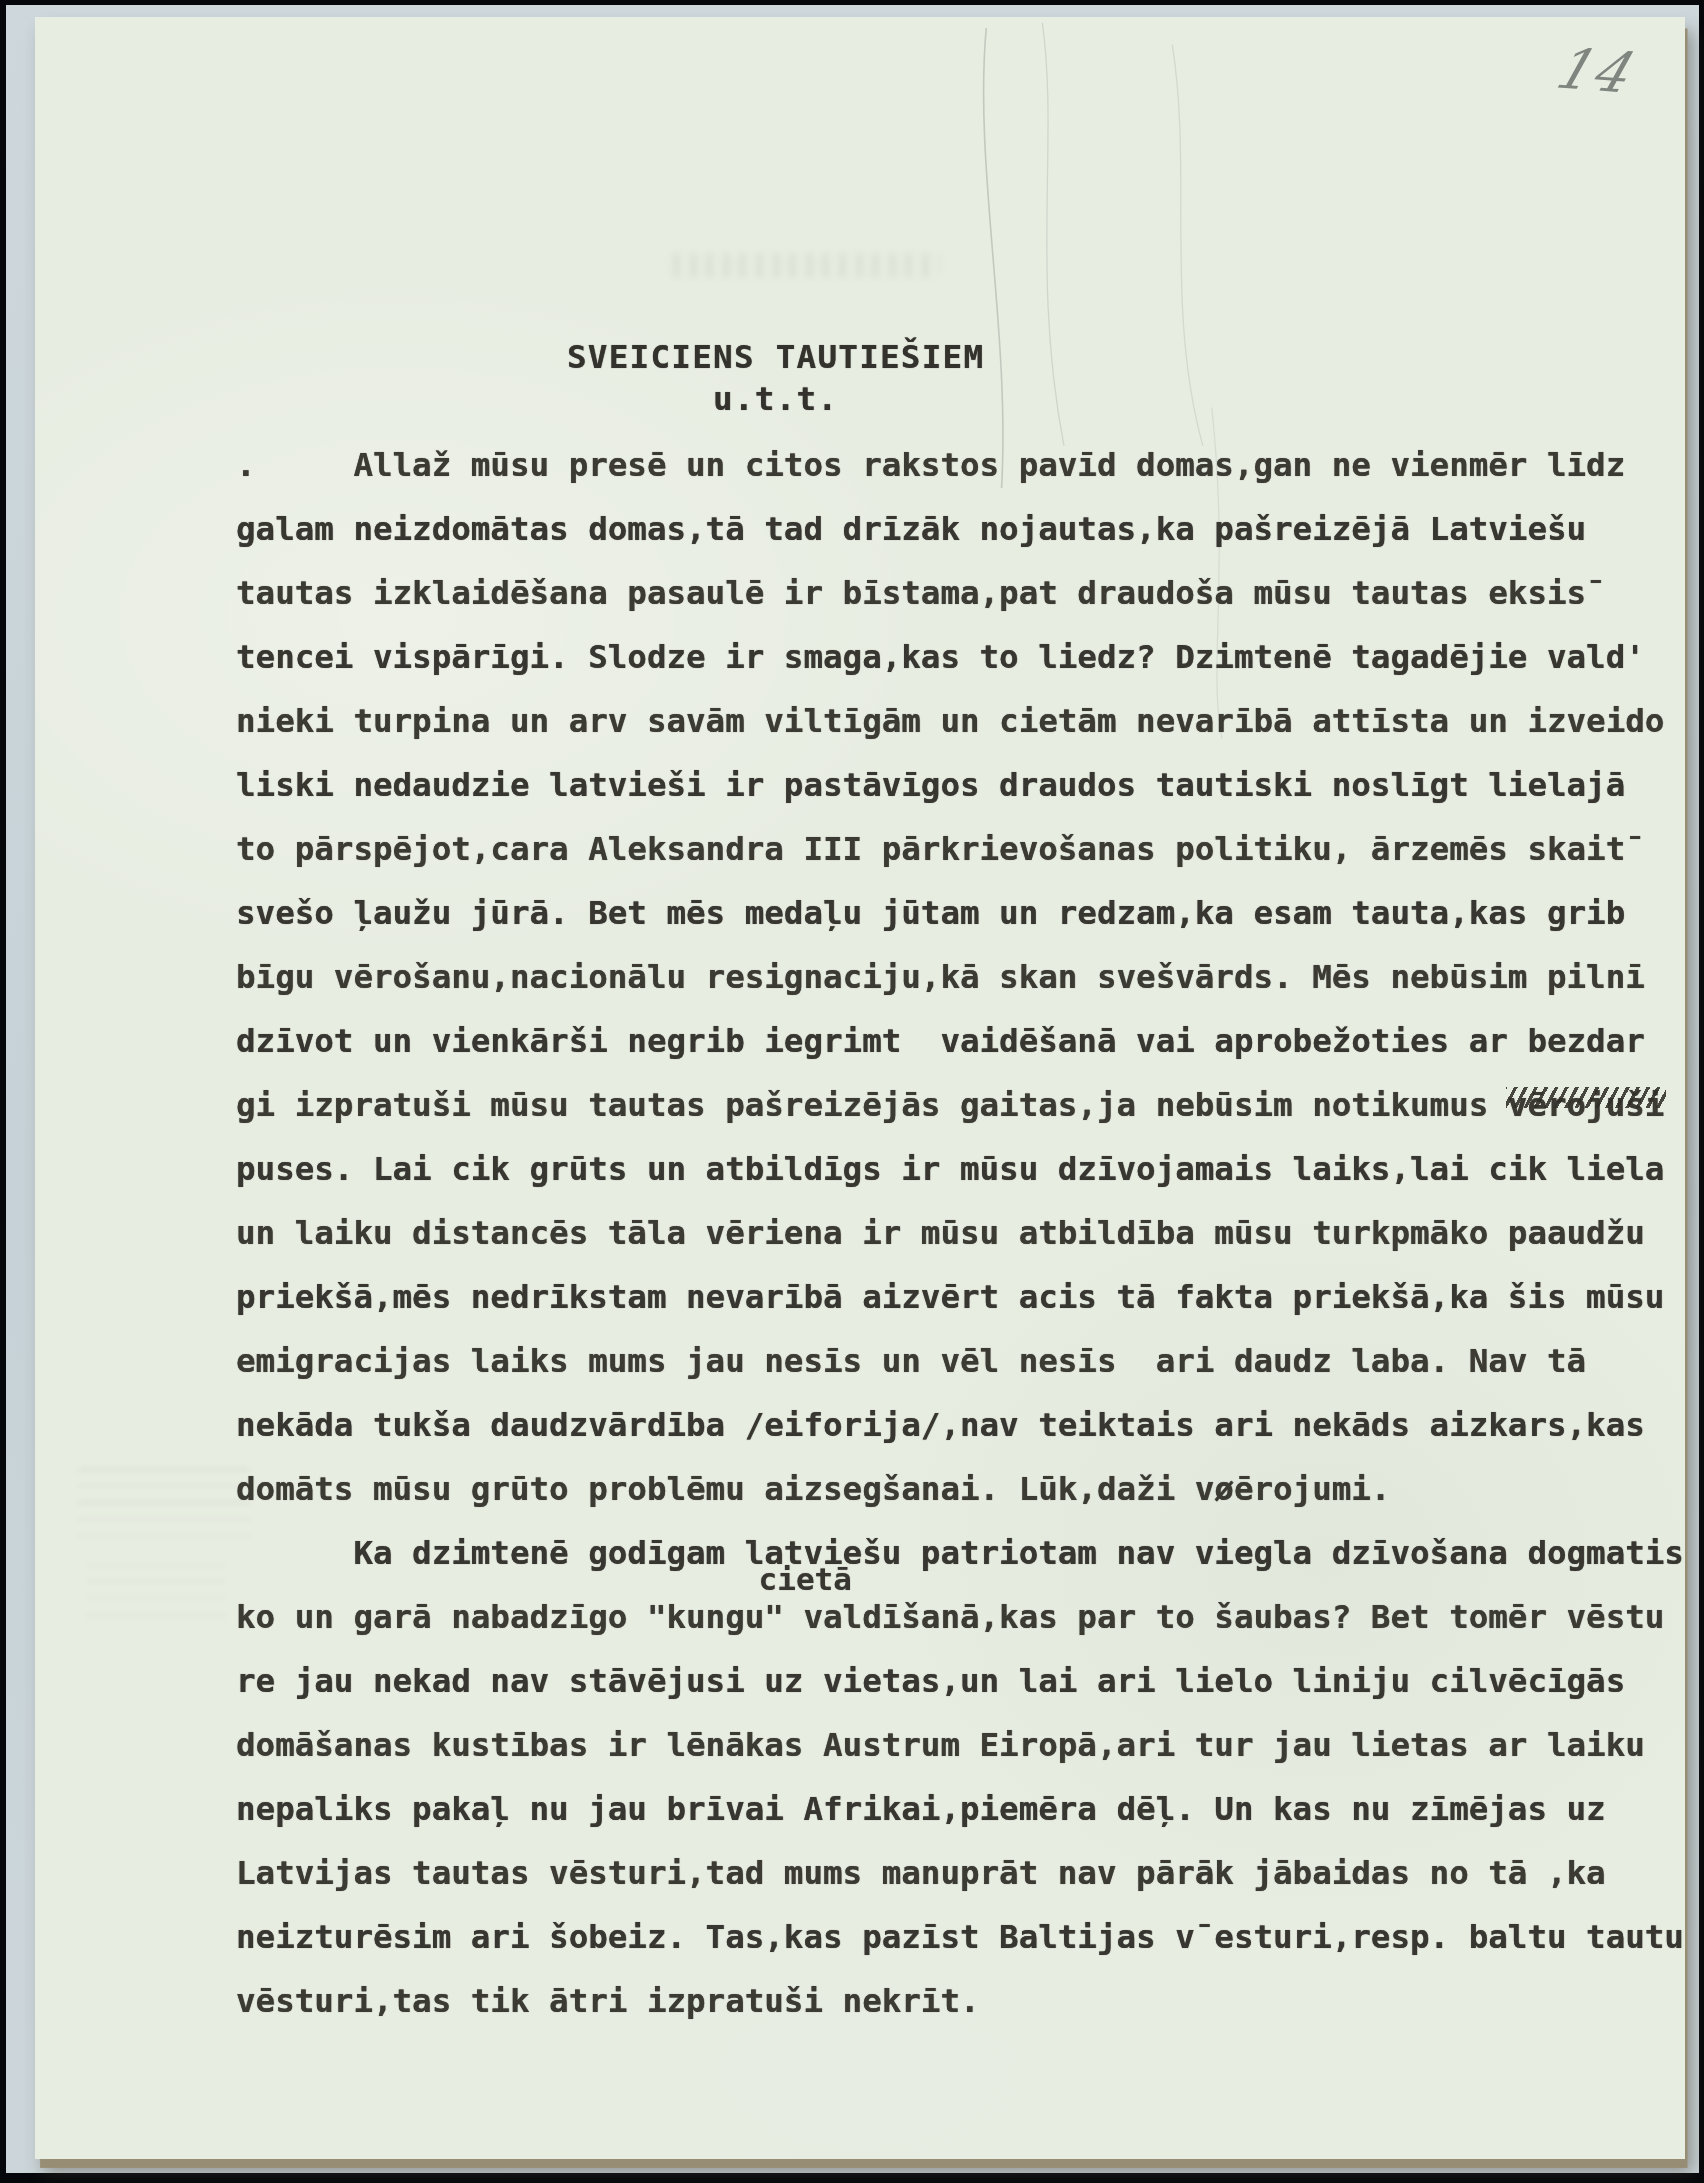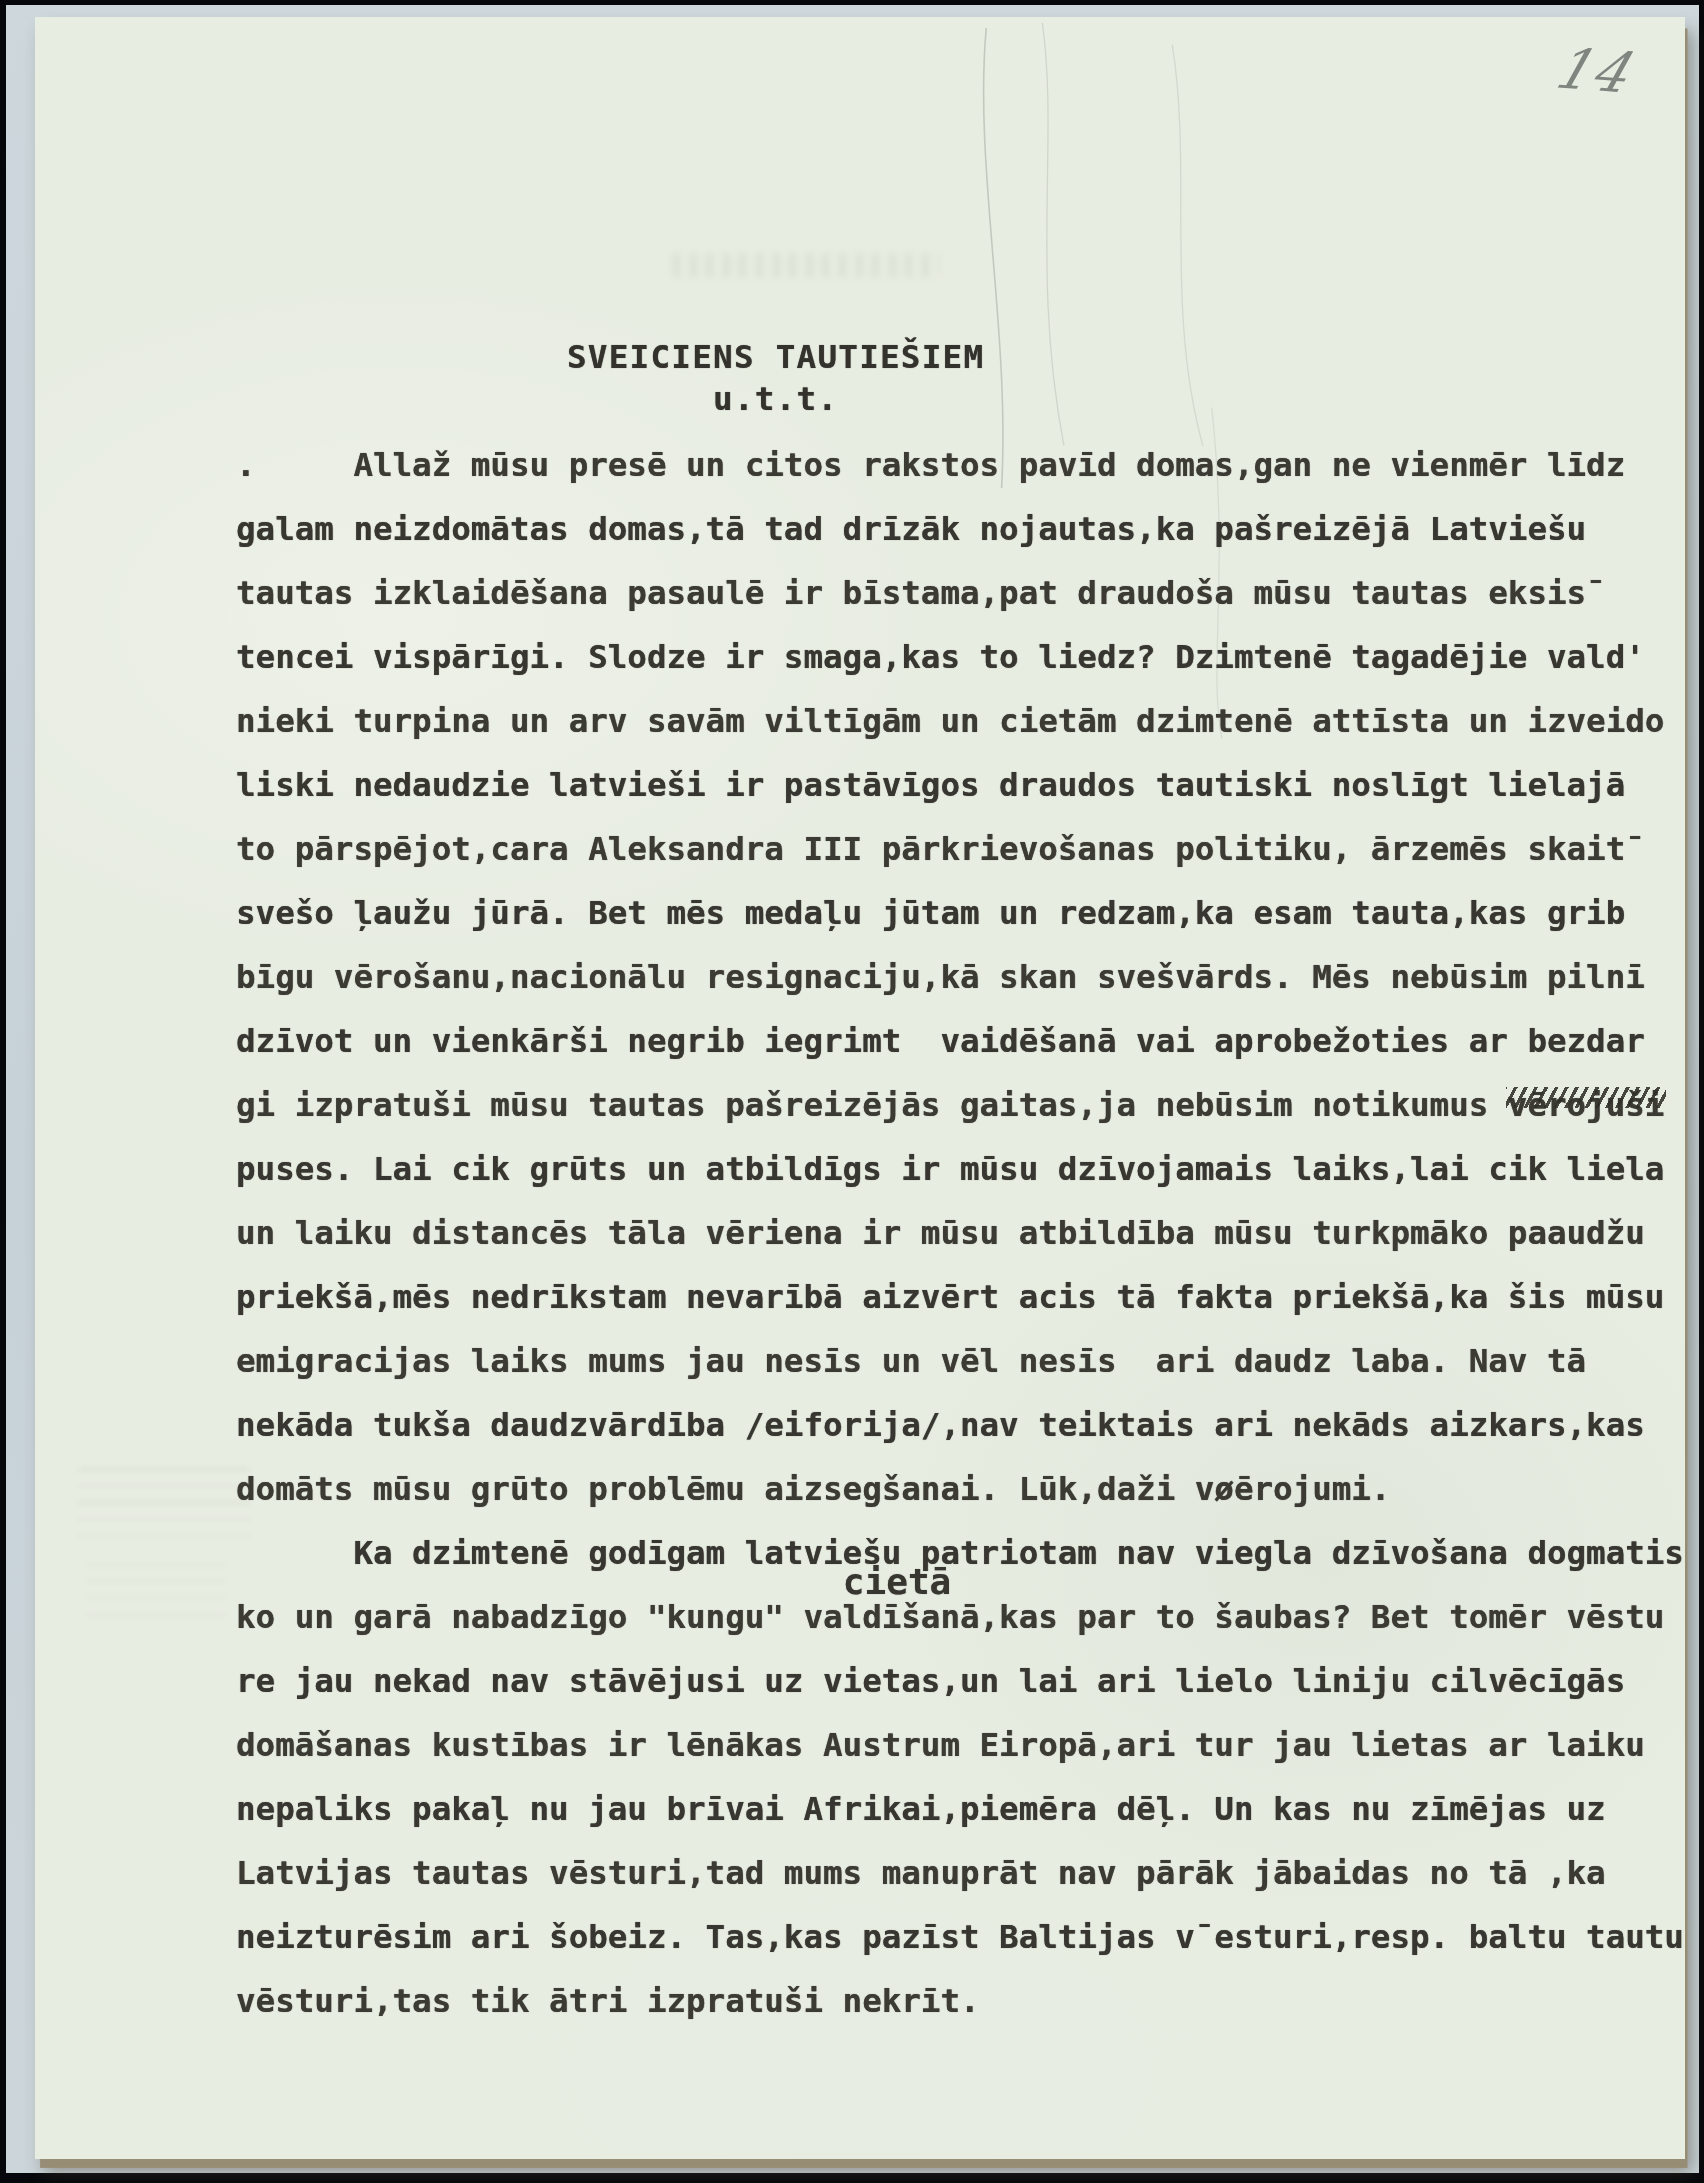--- a/index.html
+++ b/index.html
@@ -35,21 +35,21 @@
     font-size:32.5px;font-weight:700;color:#373630;
     text-shadow:0 0 1px rgba(42,40,34,0.6), 0.4px 0.4px 0 rgba(42,40,34,0.28);
   }
   .typed-line:nth-child(odd){color:#3b3a33;}
   .struck{position:relative;display:inline-block;}
   .struck::after{
     content:"";position:absolute;left:-1.9px;right:-1.9px;top:1.3px;bottom:15.3px;
     background:repeating-linear-gradient(-62deg, transparent 0 5.7px, rgba(48,46,40,0.88) 5.7px 9px);
   }
   .insert{
-    position:absolute;top:-37px;font-size:36px;font-weight:700;color:#373630;
+    position:absolute;top:-37px;font-size:31px;font-weight:700;color:#373630;
     text-shadow:0 0 1px rgba(42,40,34,0.6);
   }
   .page-number{
     position:absolute;left:1560px;top:39px;
     font-family:"DejaVu Serif","Liberation Serif",serif;
     font-style:italic;font-size:55px;font-weight:400;color:#747b75;
     transform:skewX(-16deg) rotate(4deg);opacity:0.9;letter-spacing:2.5px;
   }
   .creases{position:absolute;left:0;top:0;width:1705px;height:2183px;pointer-events:none;}
   .smudge{
@@ -77,21 +77,21 @@
   <div class="content">
     <div class="title-block">
       <div class="title-line">SVEICIENS TAUTIEŠIEM</div>
       <div class="title-line">u.t.t.</div>
     </div>
     <div class="body-lines" id="body-lines">
         <div class="typed-line"><span>.     Allaž mūsu presē un citos rakstos pavīd domas,gan ne vienmēr līdz</span></div>
         <div class="typed-line"><span>galam neizdomātas domas,tā tad drīzāk nojautas,ka pašreizējā Latviešu</span></div>
         <div class="typed-line"><span>tautas izklaidēšana pasaulē ir bīstama,pat draudoša mūsu tautas eksis¯</span></div>
         <div class="typed-line"><span>tencei vispārīgi. Slodze ir smaga,kas to liedz? Dzimtenē tagadējie vald'</span></div>
-        <div class="typed-line"><span>nieki turpina un arv savām viltīgām un cietām dzimtenē attīsta un izveido</span></div>
+        <div class="typed-line"><span>nieki turpina un arv savām viltīgām un cietām nevarībā attīsta un izveido</span></div>
         <div class="typed-line"><span>liski nedaudzie latvieši ir pastāvīgos draudos tautiski noslīgt lielajā</span></div>
         <div class="typed-line"><span>to pārspējot,cara Aleksandra III pārkrievošanas politiku, ārzemēs skait¯</span></div>
         <div class="typed-line"><span>svešo ļaužu jūrā. Bet mēs medaļu jūtam un redzam,ka esam tauta,kas grib</span></div>
         <div class="typed-line"><span>bīgu vērošanu,nacionālu resignaciju,kā skan svešvārds. Mēs nebūsim pilnī</span></div>
         <div class="typed-line"><span>dzīvot un vienkārši negrib iegrimt  vaidēšanā vai aprobežoties ar bezdar</span></div>
         <div class="typed-line"><span>gi izpratuši mūsu tautas pašreizējās gaitas,ja nebūsim notikumus </span><span class="struck">vērojuši</span></div>
         <div class="typed-line"><span>puses. Lai cik grūts un atbildīgs ir mūsu dzīvojamais laiks,lai cik liela</span></div>
         <div class="typed-line"><span>un laiku distancēs tāla vēriena ir mūsu atbildība mūsu turkpmāko paaudžu</span></div>
         <div class="typed-line"><span>priekšā,mēs nedrīkstam nevarībā aizvērt acis tā fakta priekšā,ka šis mūsu</span></div>
         <div class="typed-line"><span>emigracijas laiks mums jau nesīs un vēl nesīs  ari daudz laba. Nav tā</span></div>

